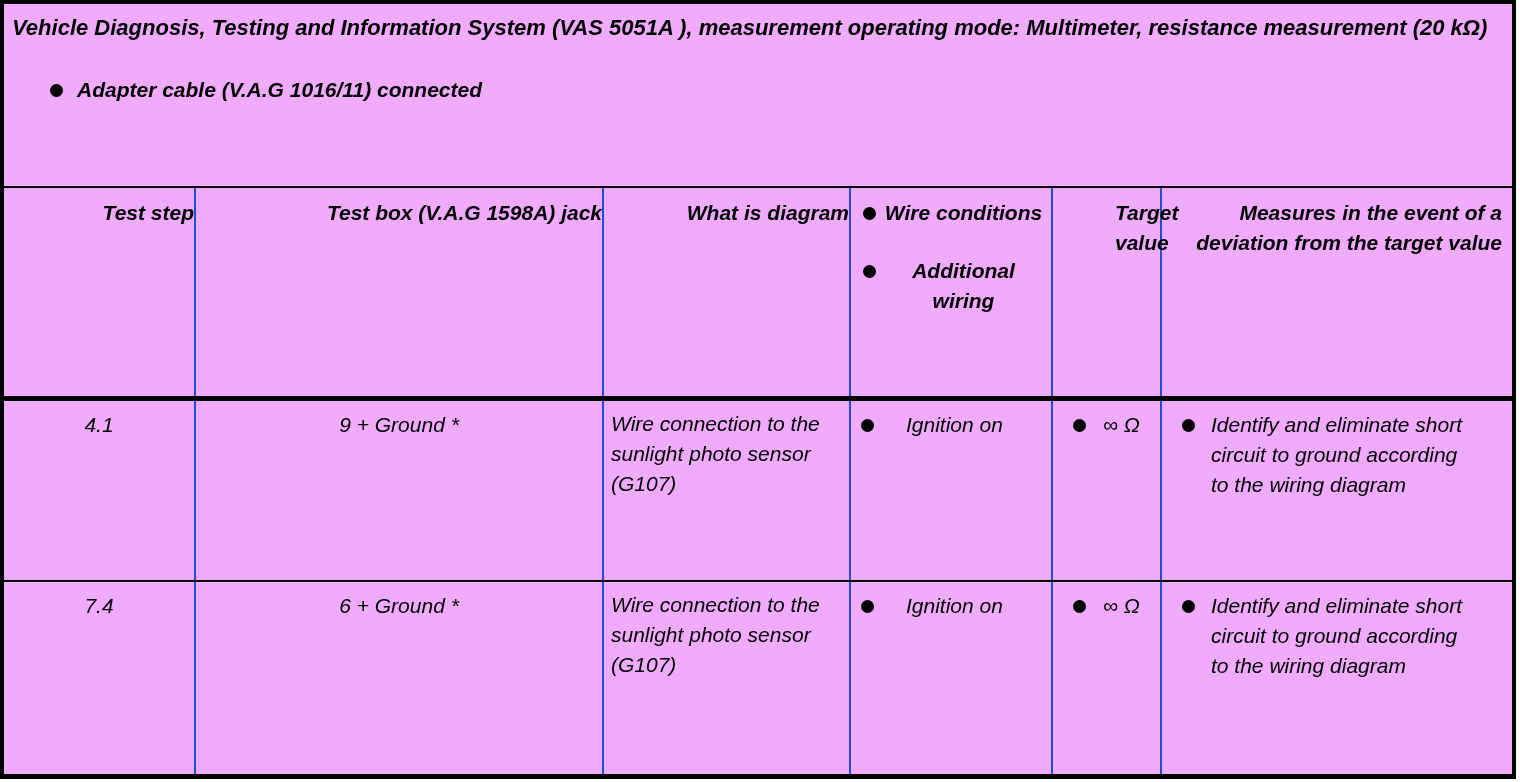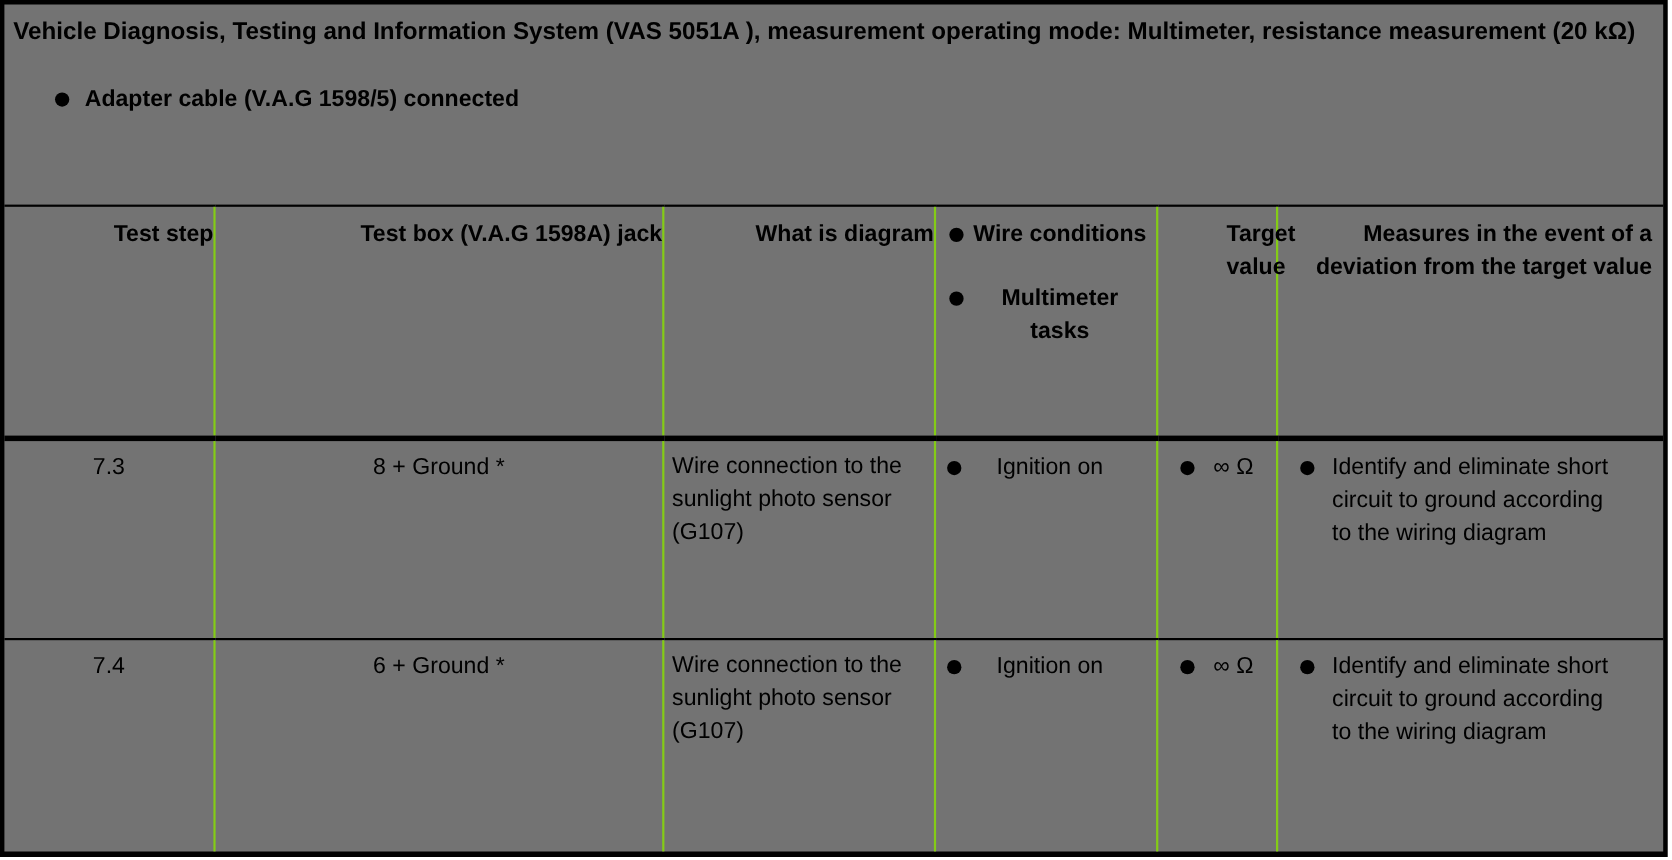--- a/index.html
+++ b/index.html
@@ -9,21 +9,22 @@
     font-family: "Liberation Sans", "DejaVu Sans", sans-serif;
     color: #000;
   }
   body { width: 1520px; height: 782px; overflow: hidden; }
 
   .page {
     width: 1516px;
     height: 779px;
     border: 4px solid #000;
     border-bottom-width: 5px;
-    background: #737373;
+    background: #f0abfc;
+    font-style: italic;
   }
 
   
   .title-area {
     height: 182px;
     padding: 9px 10px 0 8px;
     overflow: hidden;
   }
   .doc-title {
     font-weight: bold;
@@ -48,21 +49,21 @@
   .doc-note .note-text { margin-left: 14px; }
 
   
   table.test-table {
     width: 100%;
     height: calc(100% - 182px);
     border-collapse: collapse;
     table-layout: fixed;
   }
   .test-table th, .test-table td {
-    border-left: 2px solid #84cc16;
+    border-left: 2px solid #1d4ed8;
     padding: 0;
     vertical-align: top;
     font-size: 21px;
     line-height: 30px;
     text-align: left;
     font-weight: normal;
   }
   .test-table th:first-child, .test-table td:first-child { border-left: none; }
 
   tr.hdr-row  { height: 211px; }
@@ -103,21 +104,21 @@
 </head>
 <body>
 
 <div class="page">
 
   <div class="title-area">
     <div class="doc-title">Vehicle Diagnosis, Testing and Information System (VAS 5051A ), measurement operating mode: Multimeter, resistance measurement (20 kΩ)</div>
 
     <div class="doc-note">
       <span class="dot"></span>
-      <span class="note-text">Adapter cable (V.A.G 1598/5) connected</span>
+      <span class="note-text">Adapter cable (V.A.G 1016/11) connected</span>
     </div>
   </div>
 
   <table class="test-table">
     <colgroup>
       <col style="width:191px">
       <col style="width:408px">
       <col style="width:247px">
       <col style="width:202px">
       <col style="width:109px">
@@ -136,35 +137,35 @@
         <div class="hc">What is diagram</div>
       </th>
       <th>
         <div class="hdr-cond">
           <div class="li">
             <span class="dot"></span>
             <span class="li-text">Wire conditions</span>
           </div>
           <div class="li">
             <span class="dot"></span>
-            <span class="li-text">Multimeter tasks</span>
+            <span class="li-text">Additional wiring</span>
           </div>
         </div>
       </th>
       <th>
         <div class="hc left">Target value</div>
       </th>
       <th>
         <div class="hc measures">Measures in the event of a deviation from the target value</div>
       </th>
     </tr>
 
     <tr class="data-row-1">
-      <td class="c-step">7.3</td>
-      <td class="c-jack">8 + Ground *</td>
+      <td class="c-step">4.1</td>
+      <td class="c-jack">9 + Ground *</td>
       <td class="c-tested">
         <div class="cell-text">Wire connection to the sunlight photo sensor (G107)</div>
       </td>
       <td class="c-cond">
         <div class="li">
           <span class="dot"></span>
           <span class="li-text">Ignition on</span>
         </div>
       </td>
       <td class="c-target">

